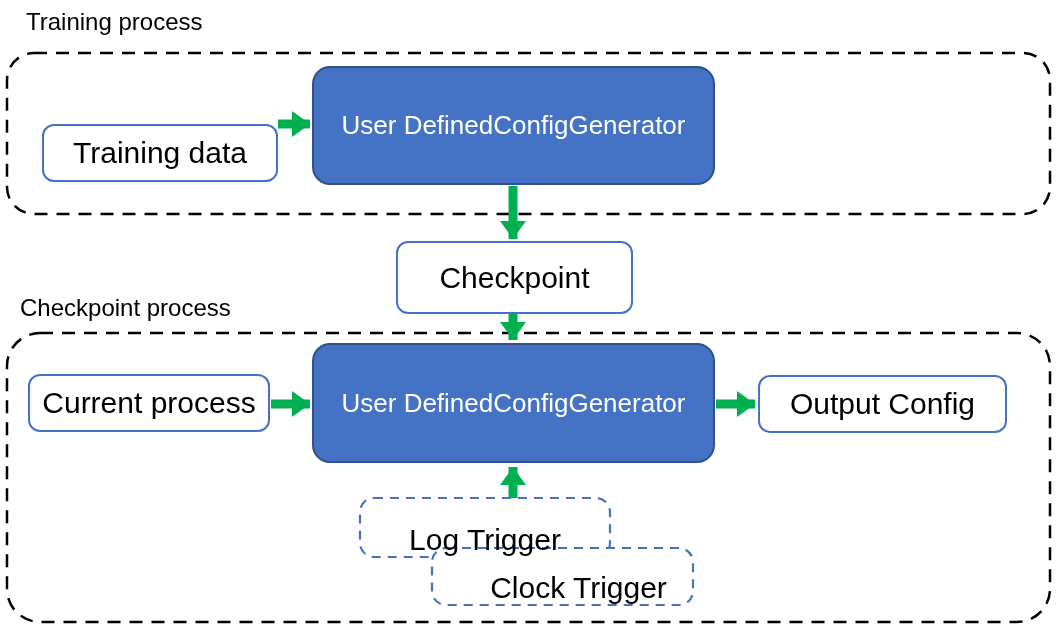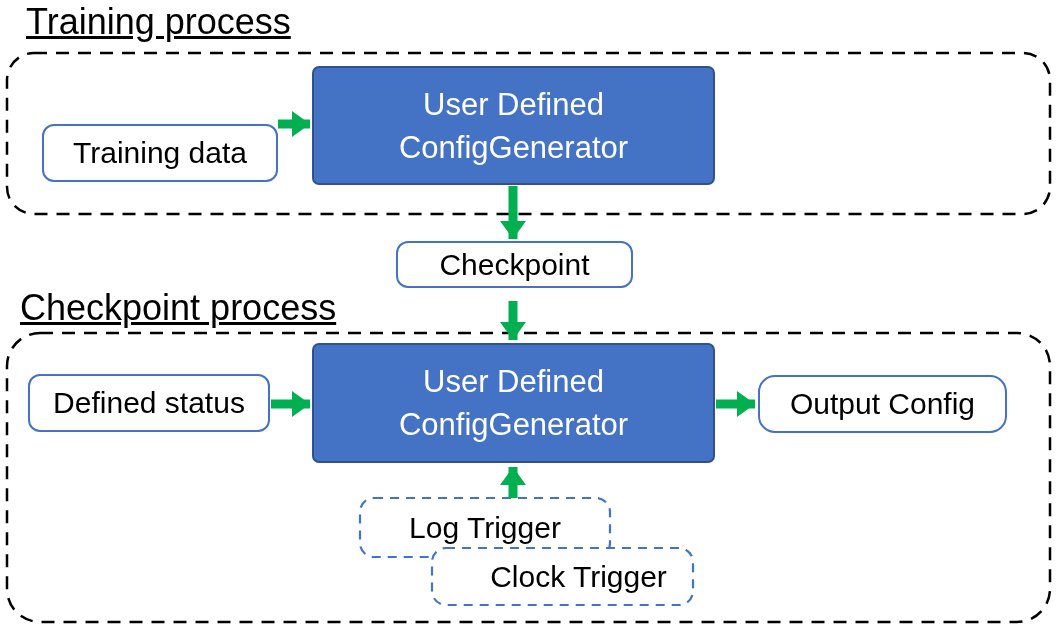--- a/index.html
+++ b/index.html
@@ -47,52 +47,52 @@
     stroke: var(--arrow-green);
     stroke-width: 9;
     fill: none;
   }
   .arrowhead-shape { fill: var(--arrow-green); }
   .label, .node {
     position: absolute;
     z-index: 2;
   }
   .label {
-    font-size: 36px;
+    font-size: 24px;
     line-height: 38px;
     color: var(--text-dark);
     white-space: nowrap;
-    text-decoration: underline;
   }
   .node {
     display: flex;
     align-items: center;
     justify-content: center;
     text-align: center;
     font-size: 30px;
     color: var(--text-dark);
     white-space: nowrap;
   }
   .node-white {
     background: #ffffff;
     border: 2.5px solid var(--node-border);
     border-radius: 12px;
   }
   .node-blue {
     background: var(--generator-fill);
     border: 2.5px solid var(--generator-border);
-    border-radius: 7px;
+    border-radius: 18px;
     color: var(--text-light);
-    font-size: 31px;
+    font-size: 26px;
     line-height: 43px;
-    flex-direction: column;
+    flex-direction: row;
   }
   .trigger-label {
     background: transparent;
     border: none;
+    align-items: flex-end;
   }
 </style>
 </head>
 <body>
 
 <div class="canvas">
 
   <svg class="overlay" width="1057" height="631" viewBox="0 0 1057 631" xmlns="http://www.w3.org/2000/svg">
     <defs>
       <marker id="ah" markerUnits="userSpaceOnUse" markerWidth="20" markerHeight="26" refX="18" refY="13" orient="auto">
@@ -118,36 +118,36 @@
 
   <div class="node node-white" style="left:42px; top:95px; width:236px; height:58px;margin-top:29px;">
     <span>Training data</span>
   </div>
 
   <div class="node node-blue" style="left:312px; top:66px; width:403px; height:119px;">
     <span>User Defined</span>
     <span>ConfigGenerator</span>
   </div>
 
-  <div class="node node-white" style="left:396px; top:241px; width:237px; height:47px;">
+  <div class="node node-white" style="left:396px; top:241px; width:237px; height:73px;">
     <span>Checkpoint</span>
   </div>
 
   <div class="label" style="left:20px; top:289px;">Checkpoint process</div>
 
   <div class="node node-white" style="left:28px; top:374px; width:242px; height:58px;">
-    <span>Defined status</span>
+    <span>Current process</span>
   </div>
 
   <div class="node node-blue" style="left:312px; top:343px; width:403px; height:120px;">
     <span>User Defined</span>
     <span>ConfigGenerator</span>
   </div>
 
-  <div class="node node-white" style="left:758px; top:375px; width:249px; height:58px;border-radius:17px;">
+  <div class="node node-white" style="left:758px; top:375px; width:249px; height:58px;">
     <span>Output Config</span>
   </div>
 
   <div class="node trigger-label" style="left:360px; top:498px; width:250px; height:59px;">
     <span>Log Trigger</span>
   </div>
 
   <div class="node trigger-label" style="left:448px; top:548px; width:261px; height:57px;">
     <span>Clock Trigger</span>
   </div>

